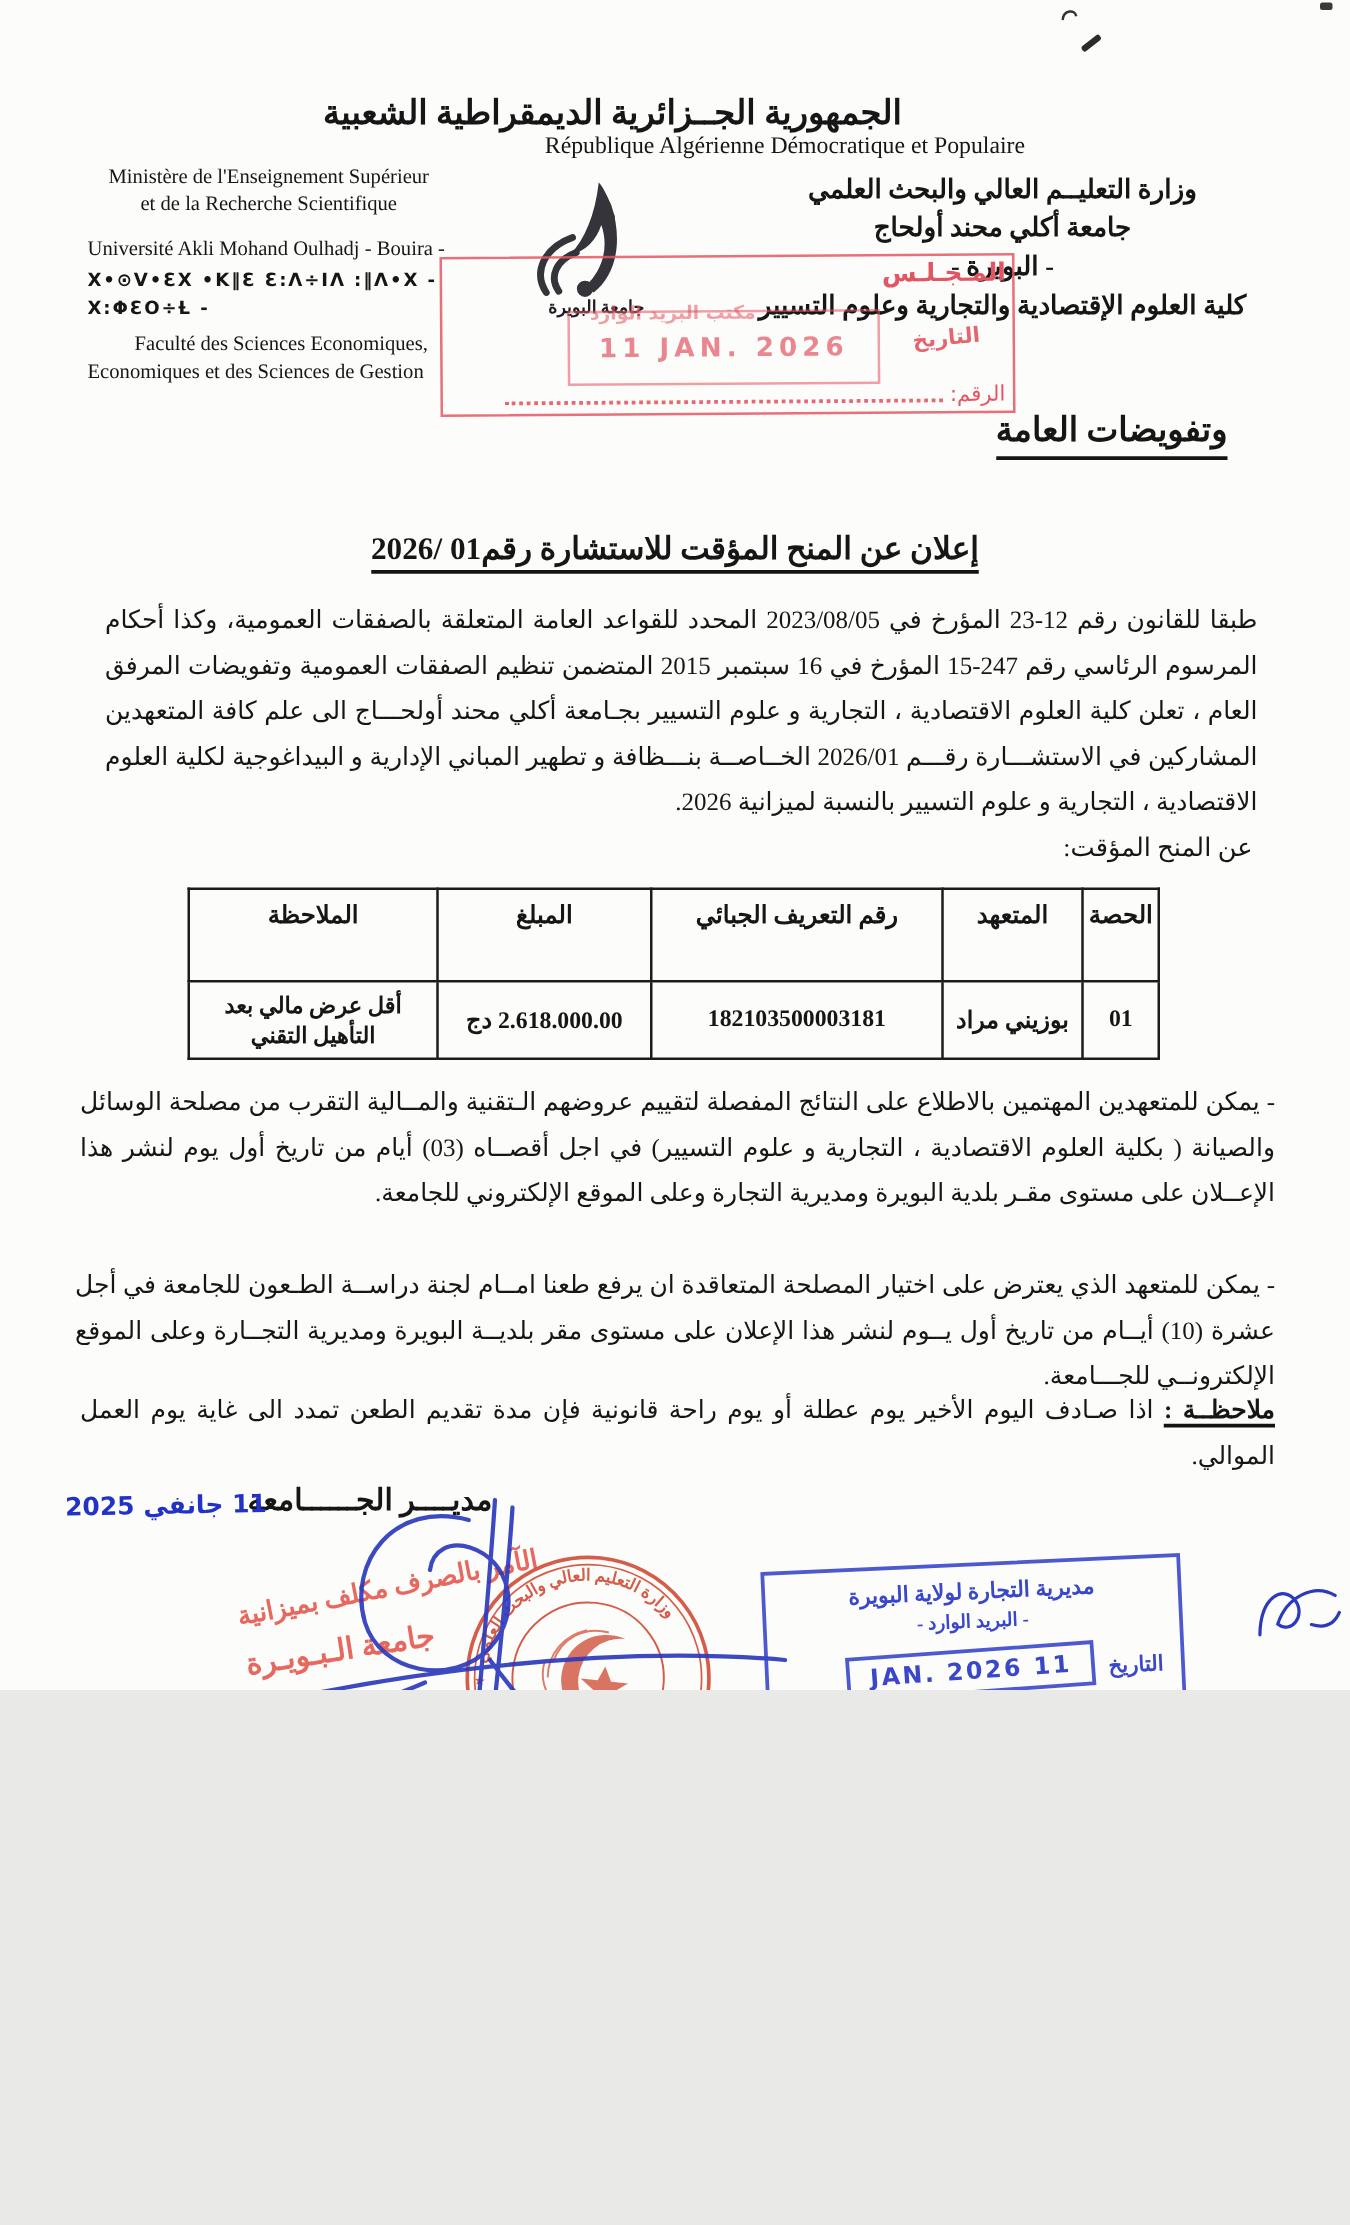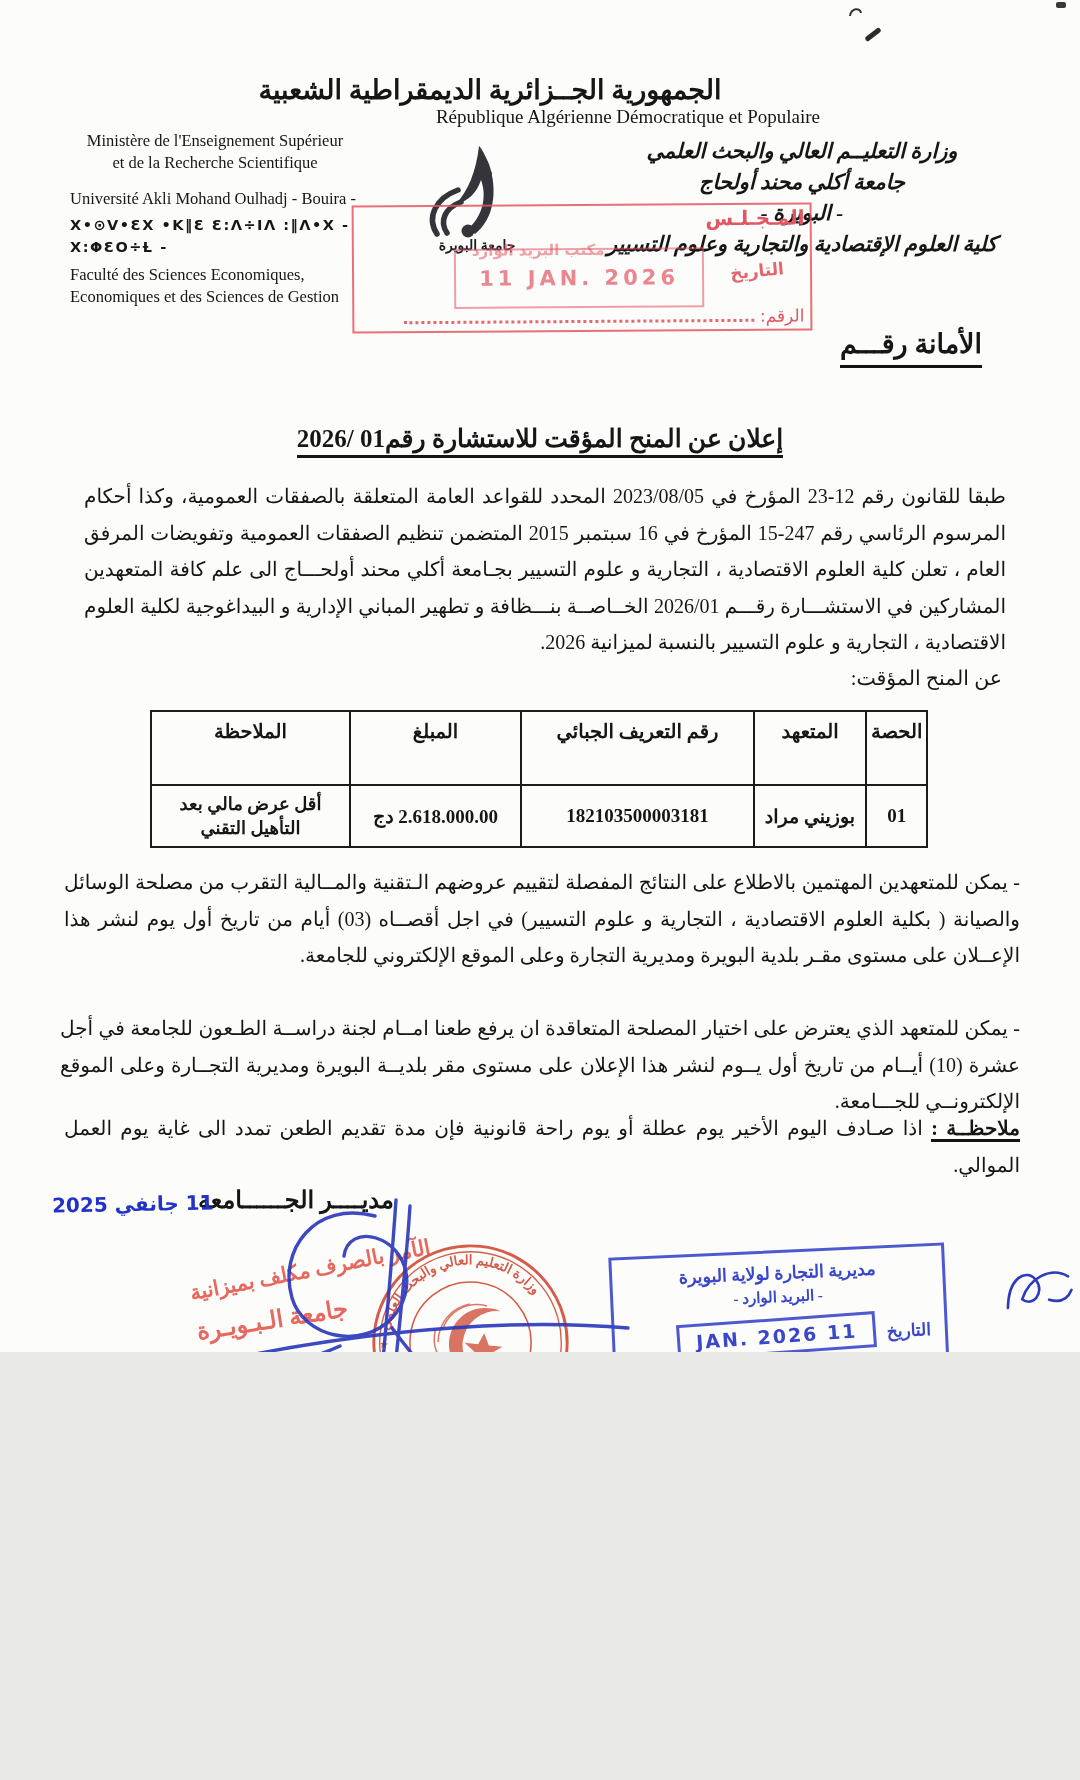--- a/index.html
+++ b/index.html
@@ -11,23 +11,23 @@
   [dir="rtl"]{unicode-bidi:embed;}
   
   .rep-ar{position:absolute;left:160px;width:660px;top:74px;text-align:center;
     font-size:27px;font-weight:bold;letter-spacing:1px;}
   .rep-fr{position:absolute;left:160px;width:660px;top:106px;text-align:right;font-size:19px;}
   .hdr-left{position:absolute;left:70px;top:130px;width:310px;font-size:16.5px;line-height:22px;}
   .hdr-left .c{text-align:center;width:290px;}
   .hdr-left .univ{margin-top:14px;}
   .hdr-left .tif{margin-top:4px;font-family:"DejaVu Sans",sans-serif;font-size:14.5px;
     letter-spacing:1.5px;font-weight:bold;}
-  .hdr-left .fac{margin-top:6px;}
+  .hdr-left .fac{margin-top:6px;text-align:center;}
   .hdr-right{position:absolute;right:58px;top:136px;width:440px;text-align:center;
-    font-size:21px;font-weight:bold;line-height:31px;font-style:italic;}
+    font-size:21px;font-weight:bold;line-height:31px;}
   .hdr-right .wide{letter-spacing:0px;}
   
   .logo{position:absolute;left:416px;top:144px;width:122px;height:112px;}
   
   .stamp-top{position:absolute;left:352px;top:204px;width:456px;height:124px;
     border:2px solid rgba(229,86,99,.85);transform:rotate(-.4deg);
     color:#e25562;font-family:"DejaVu Sans",sans-serif;}
   .st-council{position:absolute;right:5px;top:1px;font-size:20px;font-weight:bold;letter-spacing:2px;}
   .st-office{position:absolute;left:118px;top:35px;font-size:15px;font-weight:bold;opacity:.55;letter-spacing:1px;}
   .st-datebox{position:absolute;left:100px;top:42px;width:246px;height:56px;
@@ -135,21 +135,21 @@
     <div class="st-council" dir="rtl">المـجـلـس</div>
     <div class="st-office" dir="rtl">مكتب البريد الوارد</div>
     <div class="st-datebox">11 JAN. 2026</div>
     <div class="st-datelabel" dir="rtl">التاريخ</div>
     <div class="st-numrow">
       <span class="st-numlabel" dir="rtl">الرقم:</span>
       <span class="st-dots"></span>
     </div>
   </div>
 
-  <div class="sec-heading" dir="rtl">الأمانة رقـــم</div>
+  <div class="sec-heading" dir="rtl">وتفويضات العامة</div>
   <div class="doc-title" dir="rtl">
     <span>إعلان عن المنح المؤقت للاستشارة رقم01 /2026</span>
   </div>
 
   <p class="body p1" dir="rtl">طبقا للقانون رقم 12-23 المؤرخ في 2023/08/05 المحدد للقواعد العامة المتعلقة بالصفقات العمومية، وكذا أحكام المرسوم الرئاسي رقم 247-15 المؤرخ في 16 سبتمبر 2015 المتضمن تنظيم الصفقات العمومية وتفويضات المرفق العام ، تعلن كلية العلوم الاقتصادية ، التجارية و علوم التسيير بجـامعة أكلي محند أولحـــاج الى علم كافة المتعهدين المشاركين في الاستشـــارة رقـــم 2026/01 الخــاصــة بنـــظافة و تطهير المباني الإدارية و البيداغوجية لكلية العلوم الاقتصادية ، التجارية و علوم التسيير بالنسبة لميزانية 2026.</p>
   <div class="lead" dir="rtl">عن المنح المؤقت:</div>
 
   <table class="award" dir="rtl">
     <colgroup>
       <col class="col-lot">

